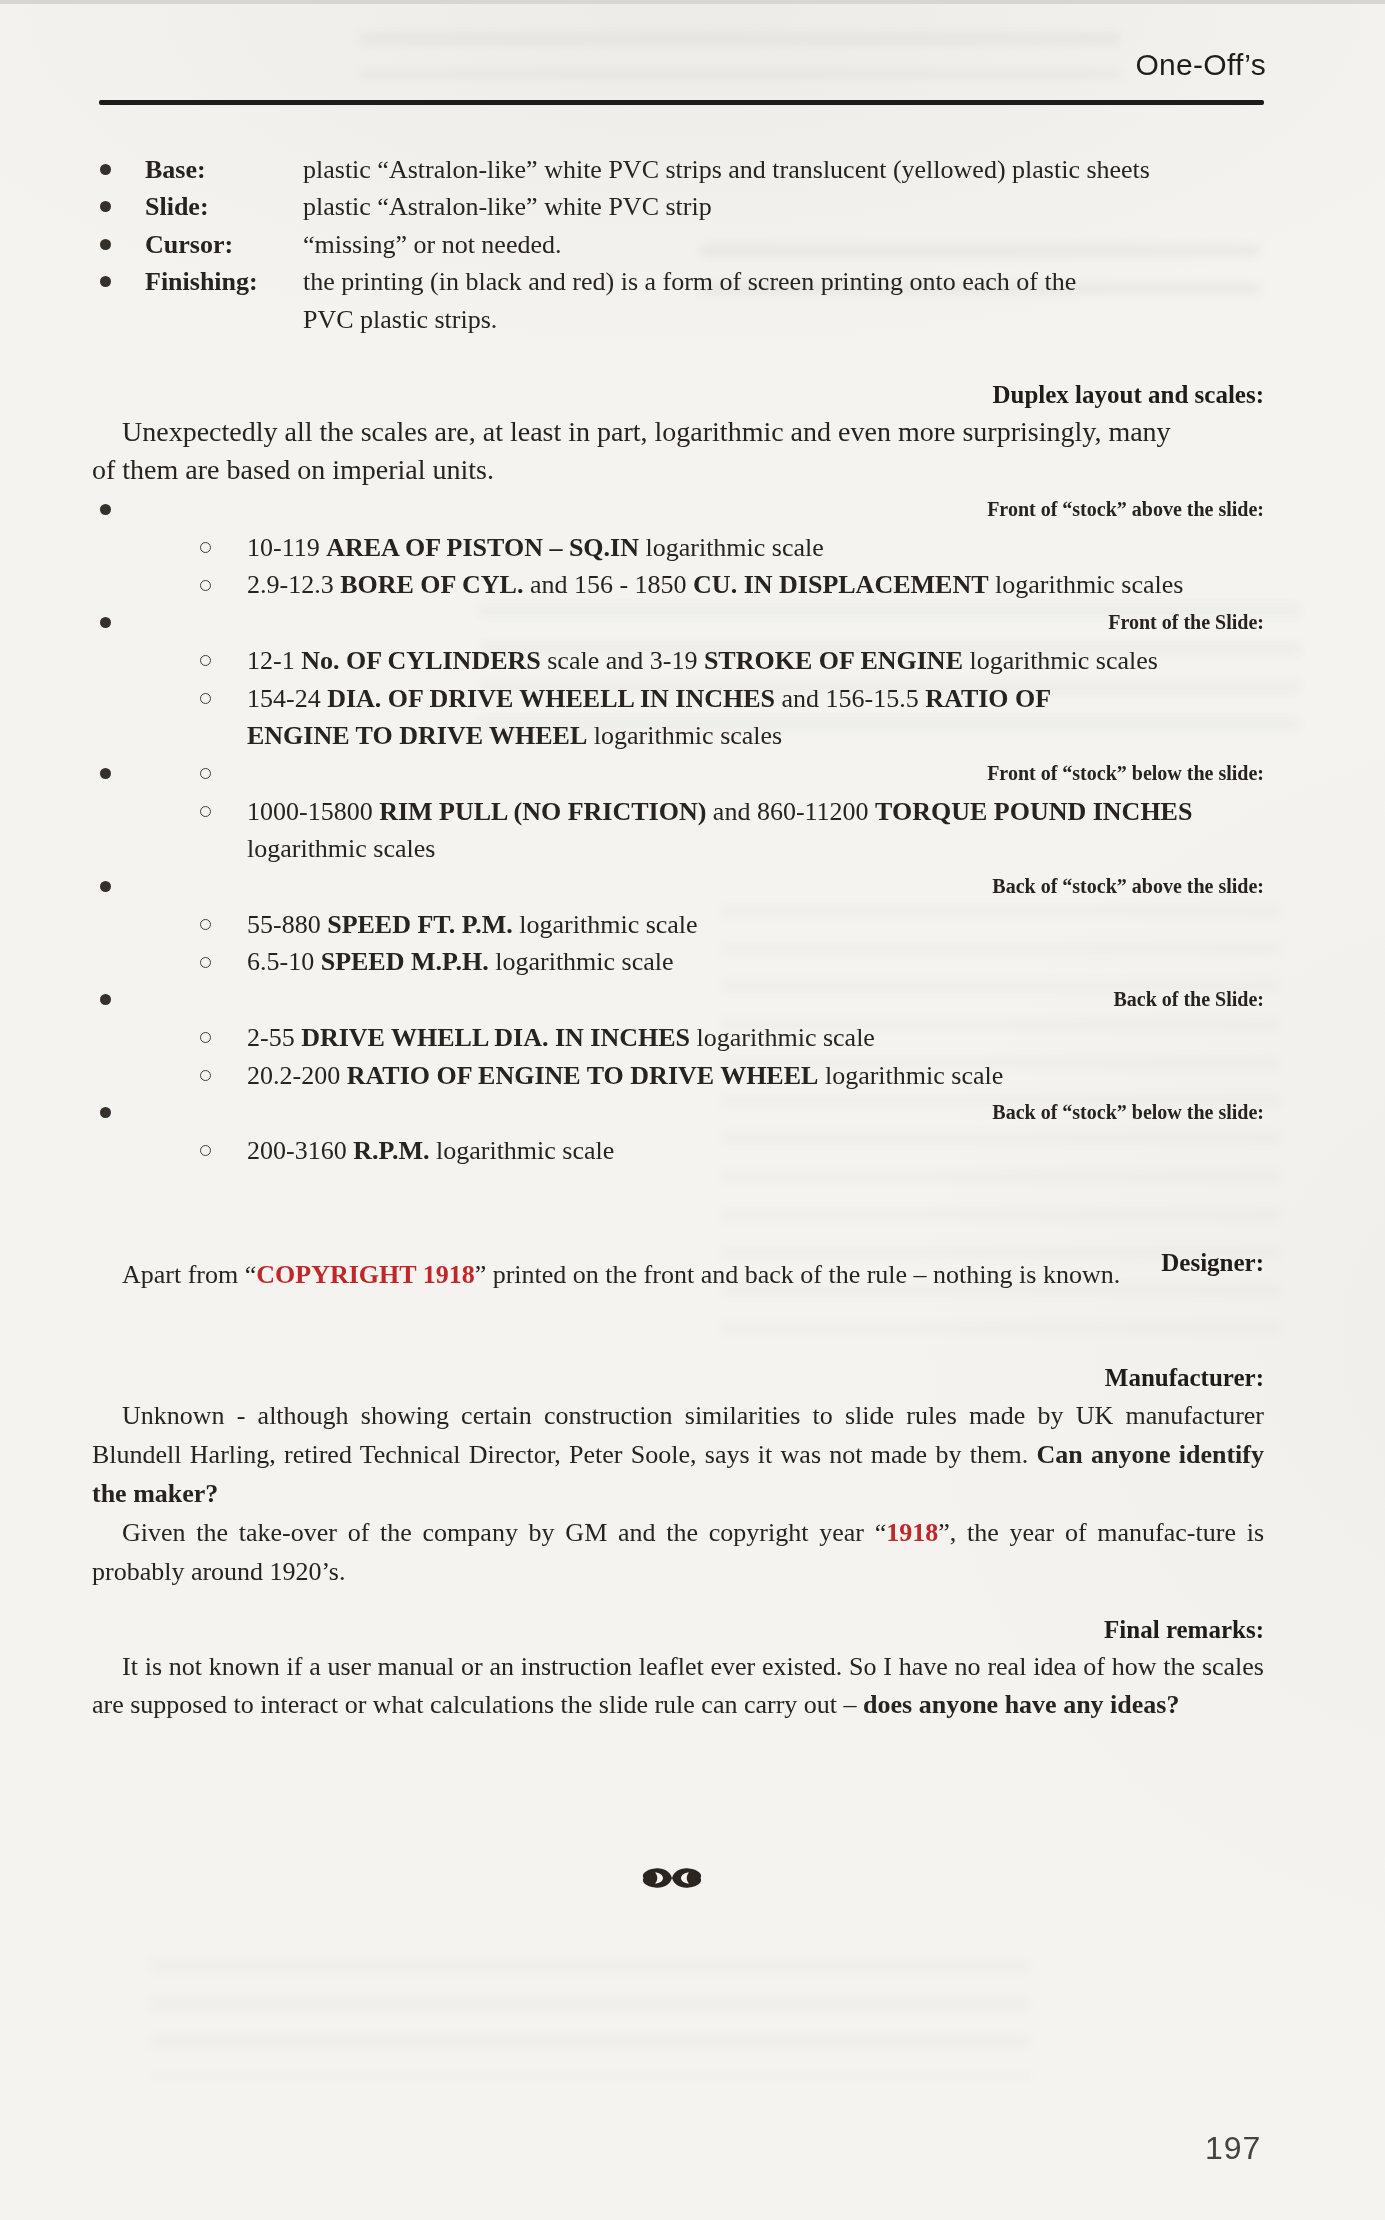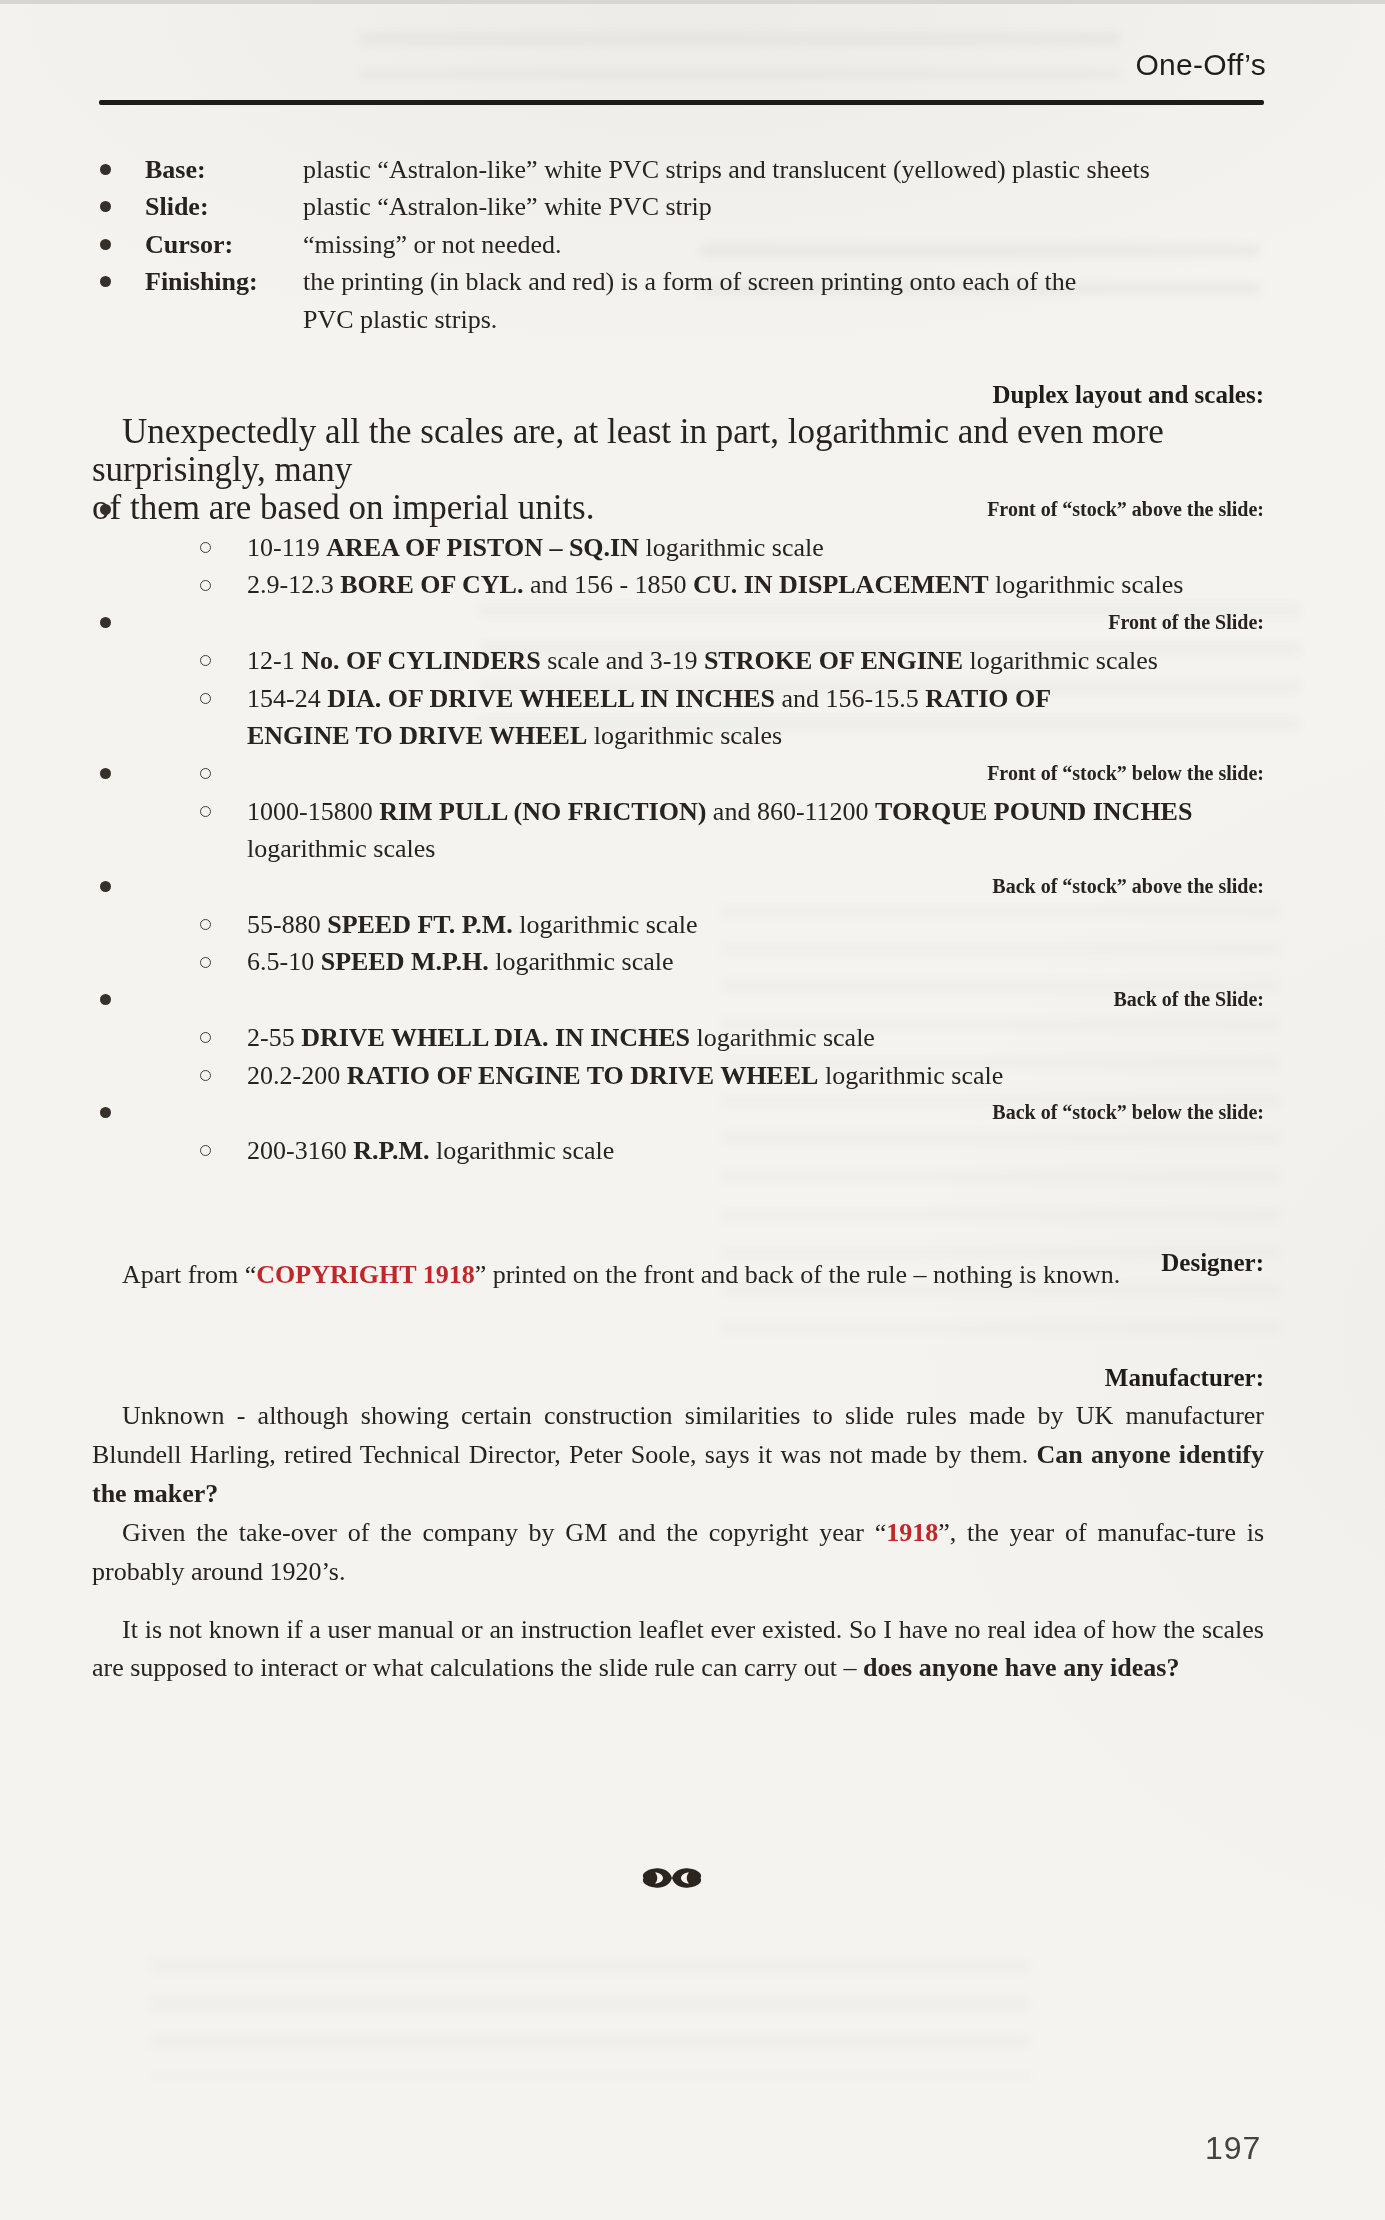--- a/index.html
+++ b/index.html
@@ -32,21 +32,21 @@
   .body-text{font-size:26px;line-height:37.4px;}
   .specs{top:147px;}
   .spec-row{position:relative;padding-left:211px;}
   .disc{
     position:absolute;left:8px;top:13px;width:11px;height:11px;
     border-radius:50%;background:#36302a;
   }
   .spec-label{position:absolute;left:53px;font-weight:bold;text-align:right;}
   .sec-head{font-size:25px;font-weight:bold;color:#211c19;line-height:37px;text-align:right;}
   .duplex-head{top:372px;}
-  .duplex-para{top:409px;font-size:35px;line-height:38px;}
+  .duplex-para{top:409px;font-size:28px;line-height:38px;}
   .indent{text-indent:30px;}
   .scales{top:487px;font-size:26px;line-height:37.7px;}
   .scale-head{position:relative;padding-left:53px;font-weight:bold;font-size:20px;text-align:right;}
   .scale-head .disc{top:13px;}
   .scale-sub{position:relative;padding-left:155px;}
   .scale-cont{padding-left:155px;}
   .circ{
     position:absolute;left:108px;top:13.5px;width:11px;height:11px;
     border:1.8px solid #433d37;border-radius:50%;box-sizing:border-box;
     background:transparent;
@@ -136,20 +136,21 @@
   <div class="col sec-head designer-head">Designer:</div>
   <div class="col designer-para indent"><span>Apart from “</span><span class="rb">COPYRIGHT 1918</span><span>” printed on the front and back of the rule – nothing is known.</span></div>
 
   <div class="col manu-block">
     <div class="sec-head">Manufacturer:</div>
     <p class="indent"><span>Unknown - although showing certain construction similarities to slide rules made by UK manufacturer Blundell Harling, retired Technical Director, Peter Soole, says it was not made by them. </span><span class="b">Can anyone identify the maker?</span></p>
     <p class="indent"><span>Given the take-over of the company by GM and the copyright year “</span><span class="rb">1918</span><span>”, the year of manufac-ture is probably around 1920’s.</span></p>
   </div>
 
   <div class="col final-block">
+    <div class="sec-head">Final remarks:</div>
     <p class="indent"><span>It is not known if a user manual or an instruction leaflet ever existed. So I have no real idea of how the scales are supposed to interact or what calculations the slide rule can carry out – </span><span class="b">does anyone have any ideas?</span></p>
   </div>
 
   <svg class="ornament" viewBox="0 0 66 24" aria-hidden="true">
     <defs>
       <path id="orn-half" fill="#2b241f" fill-rule="evenodd" d="M33 12 C31 5 24 1.5 16 2.5 C7 3.5 2 8 4.5 12 C2 16 7 20.5 16 21.5 C24 22.5 31 19 33 12 Z
            M16 6.5 C20.5 6.5 24 9 24 12 C24 15 20.5 17.5 16 17.5 C19 14.5 19 9.5 16 6.5 Z"></path>
     </defs>
     <use href="#orn-half"></use>
     <use href="#orn-half" transform="translate(66 0) scale(-1 1)"></use>

